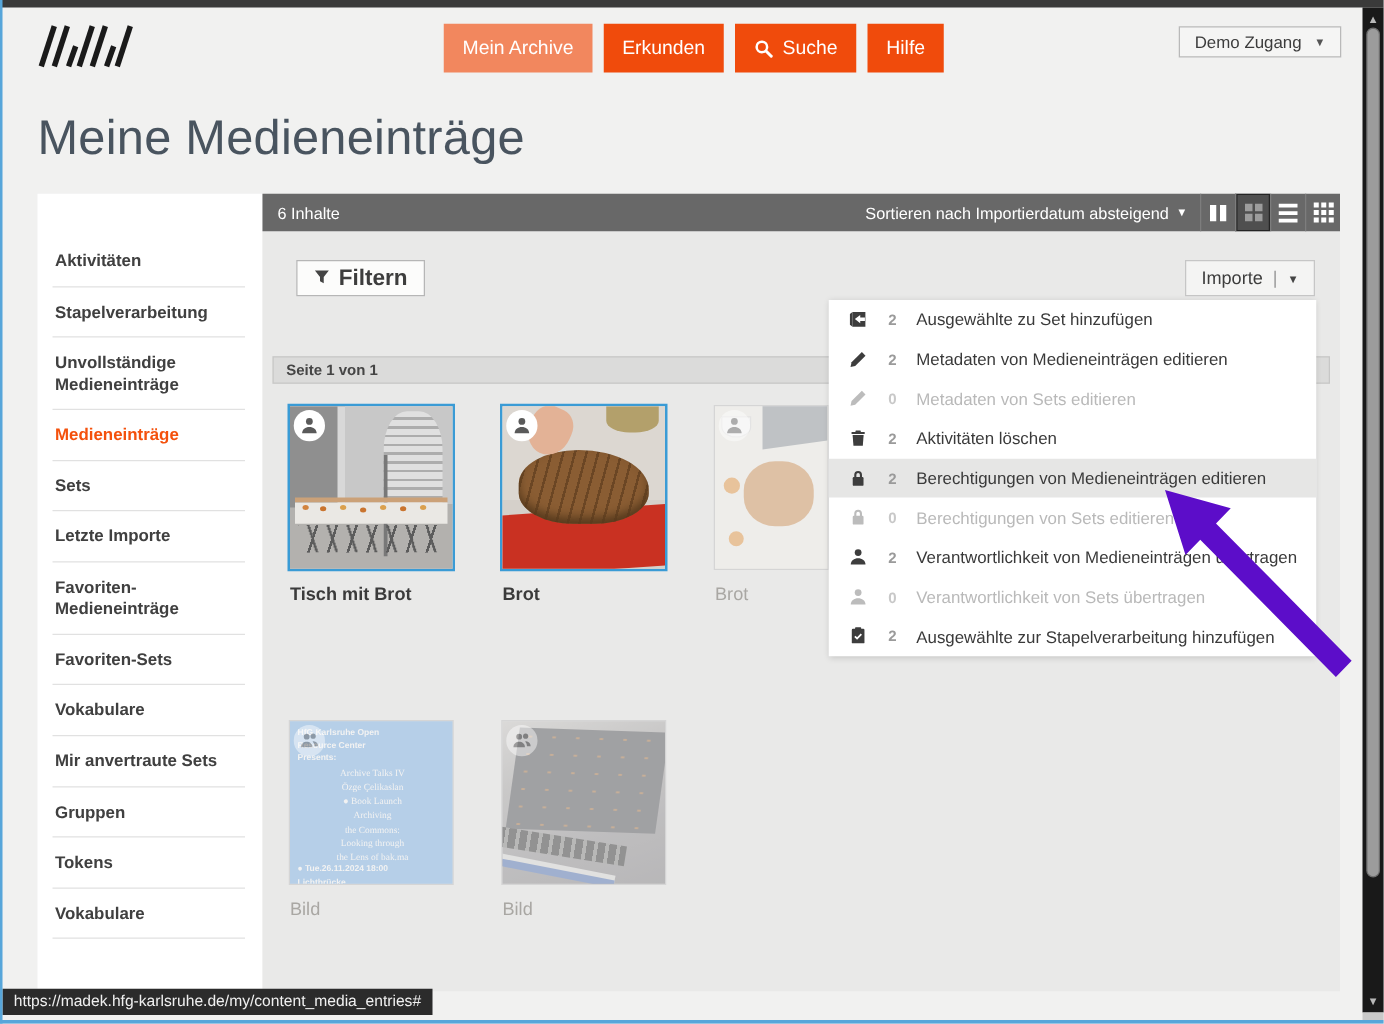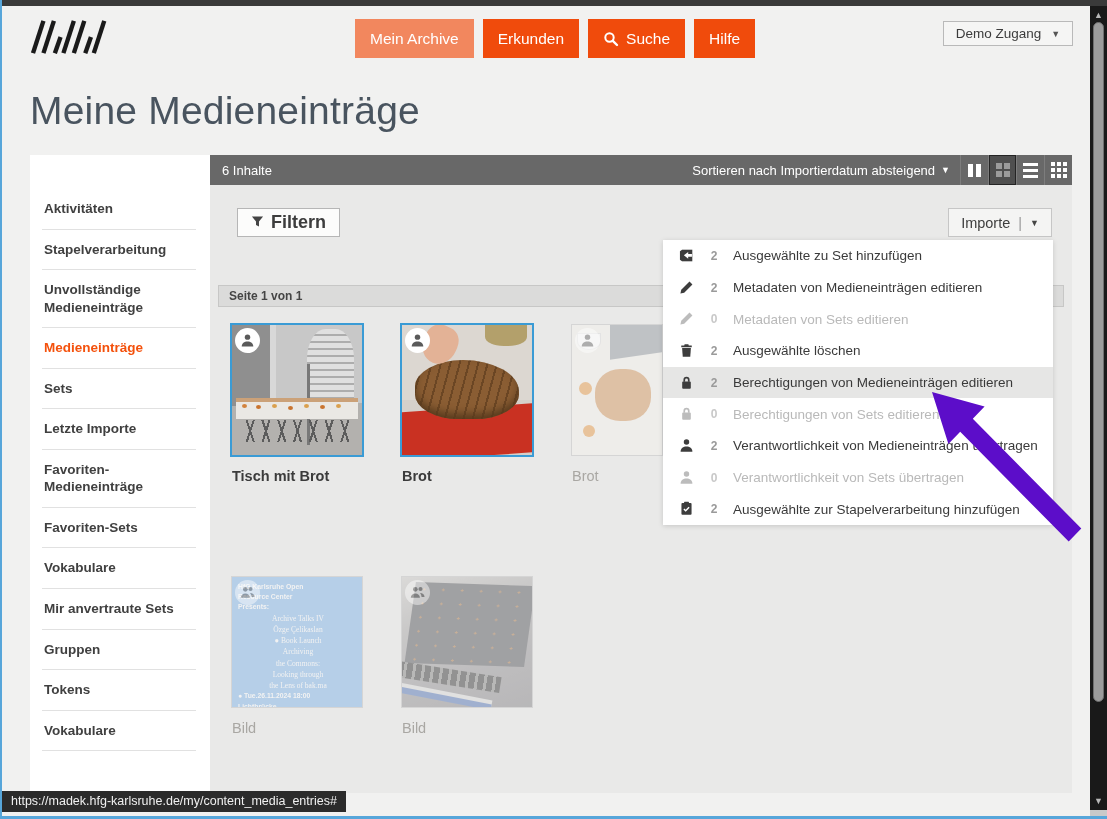--- a/index.html
+++ b/index.html
@@ -388,21 +388,21 @@
     <span class="mi-label">Metadaten von Sets editieren</span>
   </div>
       <div class="menu-row">
     <span class="mi-icon">
           <svg viewBox="0 0 16 16">
             <path d="M6 1.4h4l.4 1.3h3.2v1.8H2.4V2.7h3.2z"></path>
             <path d="M3.3 5.4h9.4l-.7 9.2H4z"></path>
           </svg>
         </span>
     <span class="mi-count">2</span>
-    <span class="mi-label">Ausgewählte löschen</span>
+    <span class="mi-label">Aktivitäten löschen</span>
   </div>
       <div class="menu-row highlighted">
     <span class="mi-icon">
           <svg viewBox="0 0 16 16">
             <path d="M4.7 7.2V5.2a3.3 3.3 0 016.6 0v2h-1.8v-2a1.5 1.5 0 00-3 0v2z"></path>
             <rect x="3.4" y="7" width="9.2" height="7.6" rx="1"></rect>
           </svg>
         </span>
     <span class="mi-count">2</span>
     <span class="mi-label">Berechtigungen von Medieneinträgen editieren</span>

